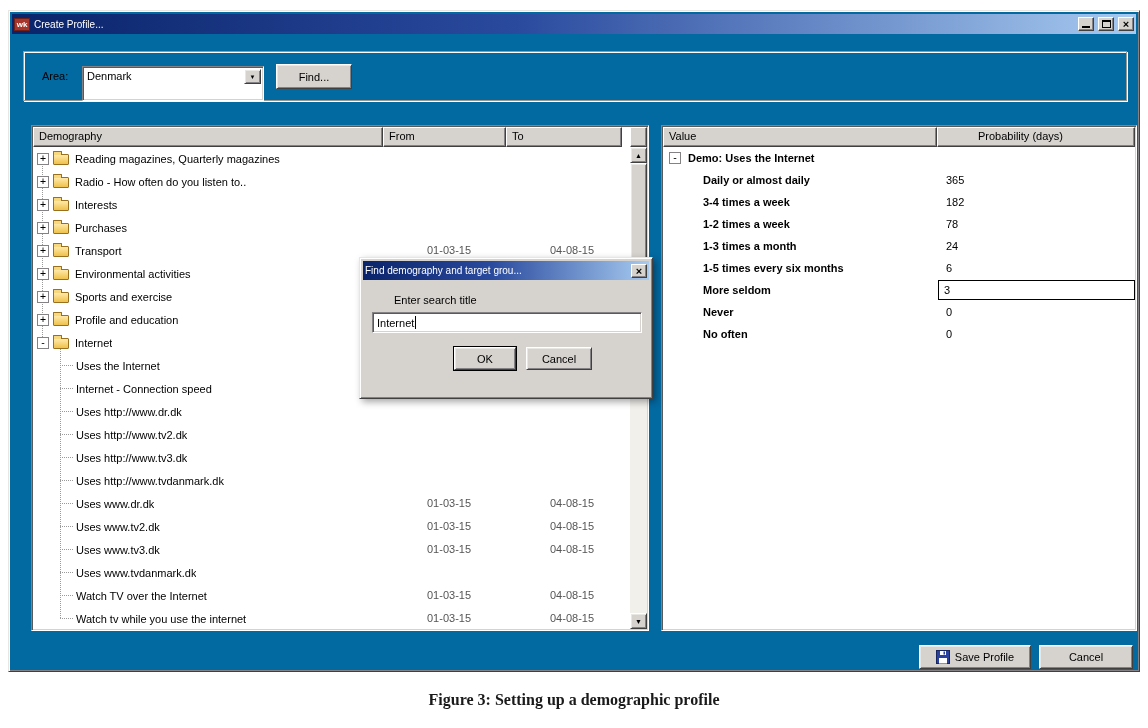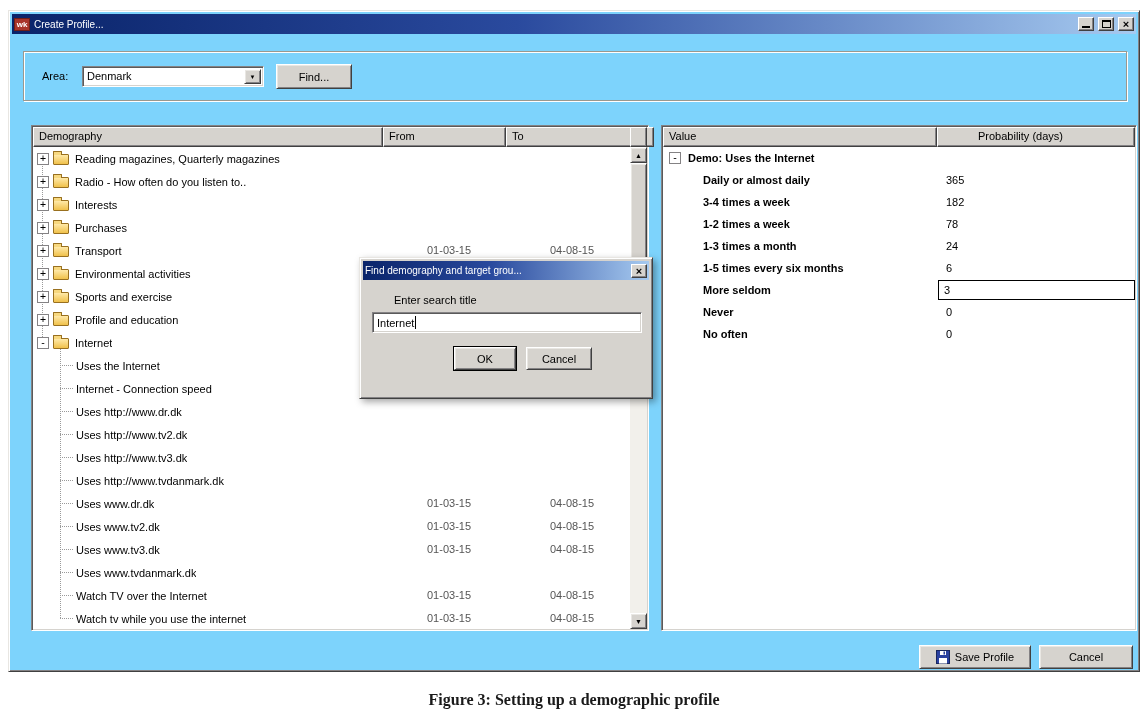--- a/index.html
+++ b/index.html
@@ -4,33 +4,33 @@
 <style>
   *{box-sizing:border-box;margin:0;padding:0;}
   html,body{width:1148px;height:728px;}
   body{position:relative;background:#ffffff;font-family:"Liberation Sans",sans-serif;color:#000;overflow:hidden;font-size:11px;}
 
   
   .raised{background:#d6d3ce;border:1px solid;border-color:#ffffff #404040 #404040 #ffffff;box-shadow:inset 1px 1px 0 #e9e7e3, inset -1px -1px 0 #848284;}
   .sunken{background:#ffffff;border:1px solid;border-color:#848284 #ffffff #ffffff #848284;box-shadow:inset 1px 1px 0 #5a5a5a, inset -1px -1px 0 #d6d3ce;}
 
   
-  .window{position:absolute;left:8px;top:10px;width:1132px;height:662px;background:#7dd3fc;border:1px solid;border-color:#e8e6e2 #404040 #404040 #e8e6e2;box-shadow:inset 1px 1px 0 #ffffff, inset -1px -1px 0 #848284;}
+  .window{position:absolute;left:8px;top:10px;width:1132px;height:662px;background:#0369a1;border:1px solid;border-color:#e8e6e2 #404040 #404040 #e8e6e2;box-shadow:inset 1px 1px 0 #ffffff, inset -1px -1px 0 #848284;}
   .titlebar{position:absolute;left:3px;top:3px;right:3px;height:20px;background:linear-gradient(90deg,#0a246a 0%,#2a4a9e 45%,#a6caf0 100%);display:flex;align-items:center;padding:0 2px;gap:4px;}
   .app-icon{width:16px;height:13px;background:#a8352b;border:1px solid #6d1f18;color:#fff;font-size:8px;font-weight:bold;line-height:11px;text-align:center;flex:0 0 auto;}
   .title-text{color:#fff;font-weight:normal;font-size:10px;flex:1;white-space:nowrap;overflow:hidden;}
   .tb-btn{position:relative;width:16px;height:14px;background:#d6d3ce;border:1px solid;border-color:#fff #404040 #404040 #fff;box-shadow:inset -1px -1px 0 #848284;flex:0 0 auto;display:flex;align-items:center;justify-content:center;}
   .icon-min{position:absolute;left:3px;bottom:2px;width:8px;height:2px;background:#000;}
   .icon-max{position:absolute;left:3px;top:2px;width:9px;height:8px;border:1px solid #000;border-top-width:2px;}
   .icon-close{font-size:11px;font-weight:bold;line-height:10px;}
 
   
   .area-frame{position:absolute;left:14px;top:40px;width:1104px;height:50px;border:1px solid #9a988f;box-shadow:inset 1px 1px 0 #ffffff, 1px 1px 0 #ffffff;}
   .area-label{position:absolute;left:18px;top:18px;font-size:11px;}
-  .combo{position:absolute;left:58px;top:14px;width:182px;height:21px;}
+  .combo{position:absolute;left:58px;top:14px;width:182px;height:35px;}
   .combo-text{position:absolute;left:4px;top:3px;font-size:11px;}
   .combo-btn{position:absolute;right:2px;top:2px;width:17px;height:15px;font-size:6px;display:flex;align-items:center;justify-content:center;}
   .find-btn{position:absolute;left:252px;top:12px;width:76px;height:25px;font-size:11px;display:flex;align-items:center;justify-content:center;}
 
   
   .panel{position:absolute;}
   .left-panel{left:22px;top:114px;width:618px;height:506px;}
   .right-panel{left:652px;top:114px;width:476px;height:506px;}
   .col-header{position:absolute;top:1px;height:20px;background:#d6d3ce;border:1px solid;border-color:#fff #404040 #404040 #fff;box-shadow:inset -1px -1px 0 #848284;font-size:11px;line-height:17px;padding-left:5px;white-space:nowrap;overflow:hidden;}
 
@@ -110,21 +110,21 @@
       <span class="combo-btn raised">
           <span>▼</span>
         </span>
     </div>
     <div class="find-btn raised">Find...</div>
   </div>
 
   <div class="panel left-panel sunken">
     <div class="col-header" style="left:1px;width:350px;">Demography</div>
     <div class="col-header" style="left:351px;width:123px;">From</div>
-    <div class="col-header" style="left:474px;width:148px;">To</div>
+    <div class="col-header" style="left:474px;width:116px;">To</div>
     <div class="col-header" style="left:598px;right:1px;"></div>
 
     <div class="tree-body">
       <div class="tree-vline vline-root"></div>
       <div class="tree-vline vline-child"></div>
 
     <div class="tree-row parent">
     <span class="expand-box">+</span>
     <span class="folder"></span>
 

